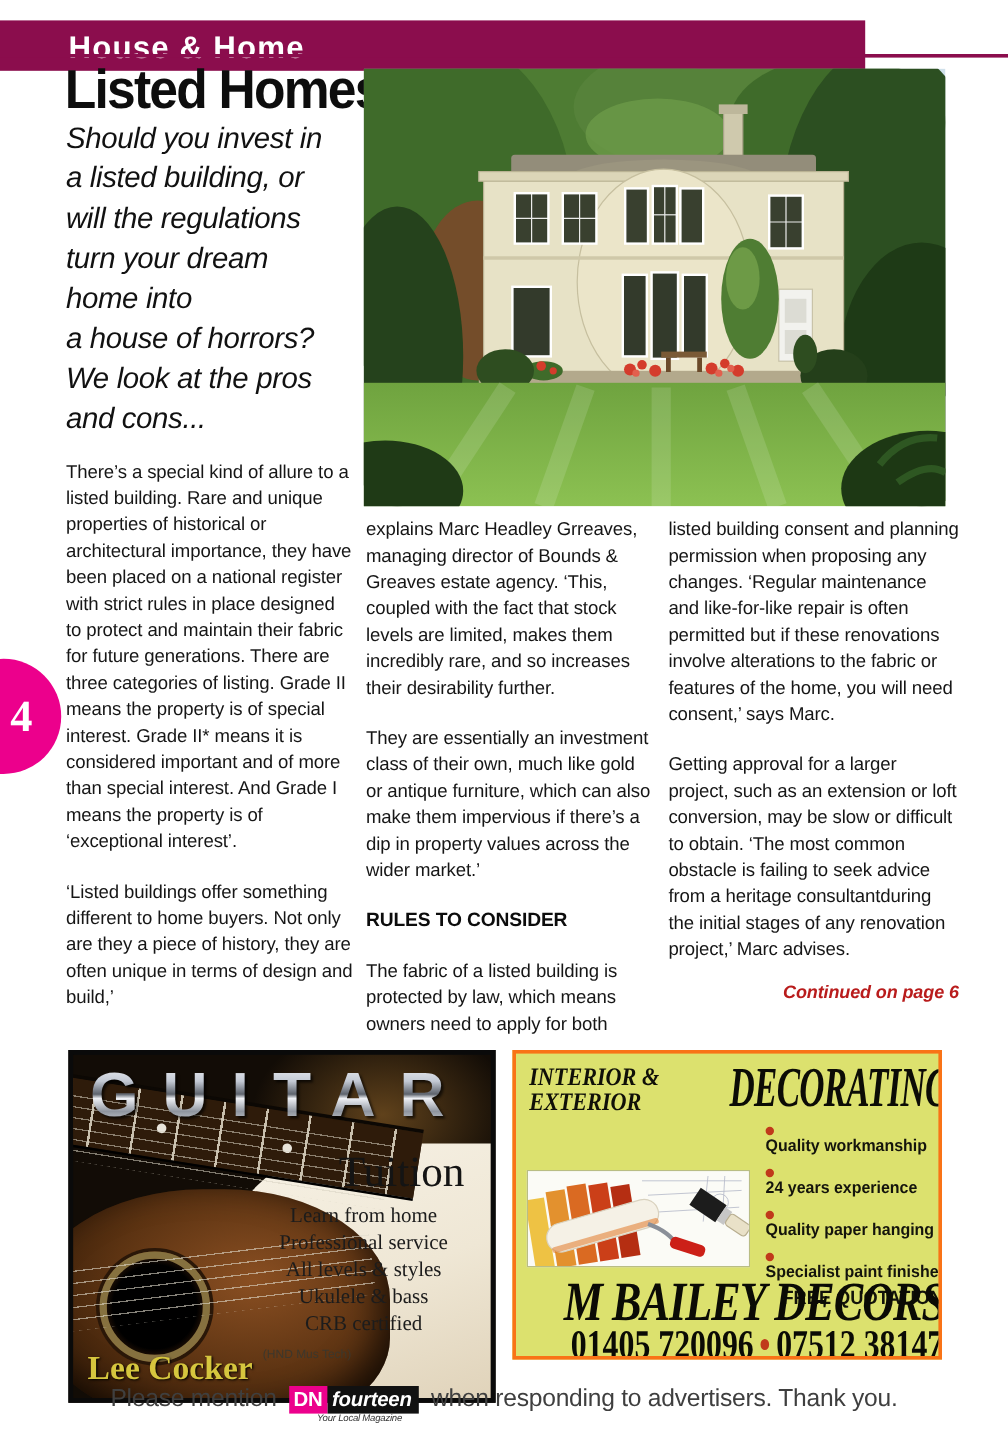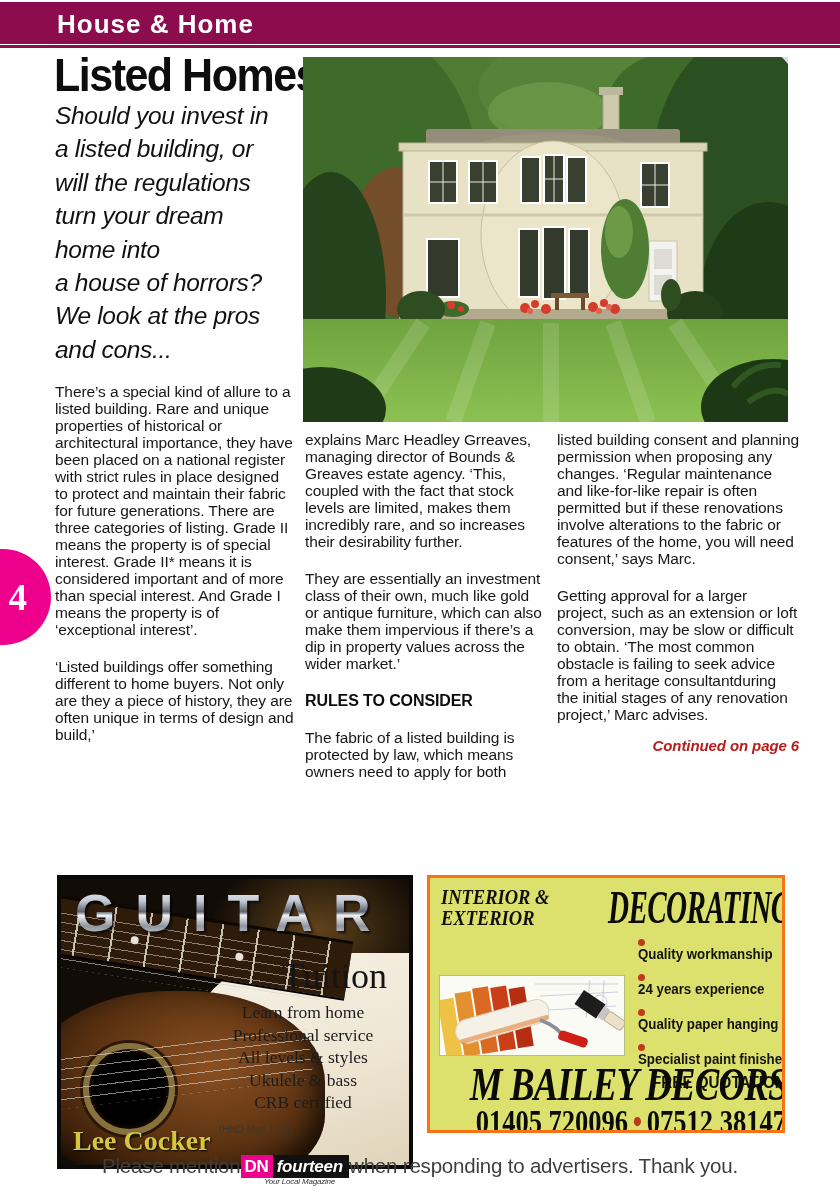--- a/index.html
+++ b/index.html
@@ -3,34 +3,34 @@
 <meta charset="utf-8">
 <style>
   * { margin:0; padding:0; box-sizing:border-box; }
   html,body { background:#e9e9e9; }
   .page {
     position:relative; width:840px; height:1191px; background:#ffffff;
     font-family:"Liberation Sans", sans-serif; overflow:hidden; margin:0 auto;
     color:#1a1a1a;
   }
   
-  .header-bar { position:absolute; left:0; top:2px; width:840px; height:42px; background:#8B0D4D; }
+  .header-bar { position:absolute; left:0; top:17px; width:721px; height:42px; background:#8B0D4D; }
   .header-title { position:absolute; left:57px; top:7px; color:#fff; font-size:26px; font-weight:bold; letter-spacing:1px; }
   .header-rule { position:absolute; left:0; top:45px; width:840px; height:3px; background:#8B0D4D; }
 
   
   .article-title { position:absolute; left:54px; top:50px; font-size:43px; font-weight:bold; letter-spacing:-1.5px; color:#0d0d0d; transform:scaleY(1.06); transform-origin:left top; }
   .standfirst { position:absolute; left:55px; top:99px; width:250px; font-style:italic; font-size:24.5px; line-height:33.4px; letter-spacing:-0.3px; color:#111; white-space:pre-line; }
 
   
   .photo { position:absolute; left:303px; top:57px; width:485px; height:365px; overflow:hidden; }
   .photo svg { display:block; }
 
   
-  .bodycol { position:absolute; font-size:15.5px; line-height:17px; letter-spacing:-0.1px; color:#161616; }
+  .bodycol { position:absolute; font-size:15.5px; line-height:22px; letter-spacing:-0.1px; color:#161616; }
   .bodycol p { margin:0 0 20px 0; }
   .col1 { left:55px;  top:383px; width:240px; }
   .col2 { left:305px; top:431px; width:241px; }
   .col3 { left:557px; top:431px; width:242px; }
   .subhead { font-weight:bold; font-size:16px; margin:0 0 1px 0; color:#0c0c0c; }
   .continued { color:#b91c1c; font-style:italic; font-weight:bold; font-size:15px; text-align:right; margin-top:-6px; }
 
   
   .page-badge { position:absolute; left:-45px; top:549px; width:96px; height:96px; border-radius:50%; background:#EC008C;
     display:flex; align-items:center; justify-content:flex-end; padding-right:24px; }
@@ -69,21 +69,21 @@
   .d-dot { width:7px; height:7px; border-radius:50%; background:#C0391B; margin:5px 6px 0 0; flex:none; }
   .d-item span.txt { font-weight:bold; font-size:14px; line-height:17px; color:#14140c; transform:scaleX(0.95); transform-origin:left top; white-space:nowrap; }
   .d-free { margin:3px 0 0 14px; font-weight:bold; font-size:16px; color:#12120a; transform:scaleX(0.95); transform-origin:left top; white-space:nowrap; }
   .d-company { position:absolute; left:0; right:0; top:180px; text-align:center; }
   .d-company span { display:inline-block; font-family:"Liberation Serif", serif; font-style:italic; font-weight:bold; font-size:46px; letter-spacing:-1px; color:#0b0b05; transform:scaleX(0.80); white-space:nowrap; }
   .d-phones { position:absolute; left:0; right:0; top:225px; text-align:center; }
   .d-phones .wrap { display:inline-block; font-family:"Liberation Serif", serif; font-weight:bold; font-size:34px; color:#0b0b05; transform:scaleX(0.78); white-space:nowrap; }
   .d-phones .sep { color:#C0391B; padding:0 6px; }
 
   
-  .footer { position:absolute; left:0; right:0; top:1146px; height:40px; display:flex; align-items:center; justify-content:center; color:#3f3f3f; font-size:20.5px; letter-spacing:-0.2px; }
+  .footer { position:absolute; left:0; right:0; top:1146px; height:40px; display:flex; align-items:center; justify-content:center; gap:10px; color:#3f3f3f; font-size:20.5px; letter-spacing:-0.2px; }
   .logo { position:relative; display:flex; height:23px; }
   .logo .dn { background:#EC008C; color:#fff; font-weight:bold; font-size:17px; padding:1px 4px 0 4px; display:flex; align-items:center; }
   .logo .fourteen { background:#111; color:#fff; font-weight:bold; font-style:italic; font-size:17px; padding:1px 6px 0 4px; display:flex; align-items:center; }
   .logo .tagline { position:absolute; right:14px; top:22px; font-style:italic; font-size:8px; color:#333; white-space:nowrap; }
 </style>
 </head>
 <body>
 
 <div class="page">
 

